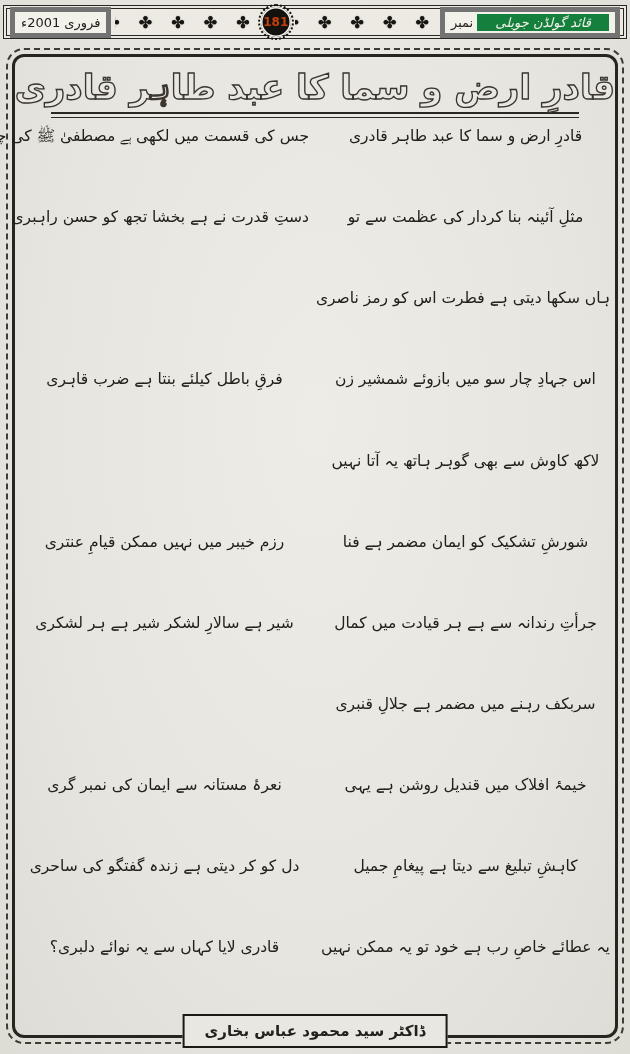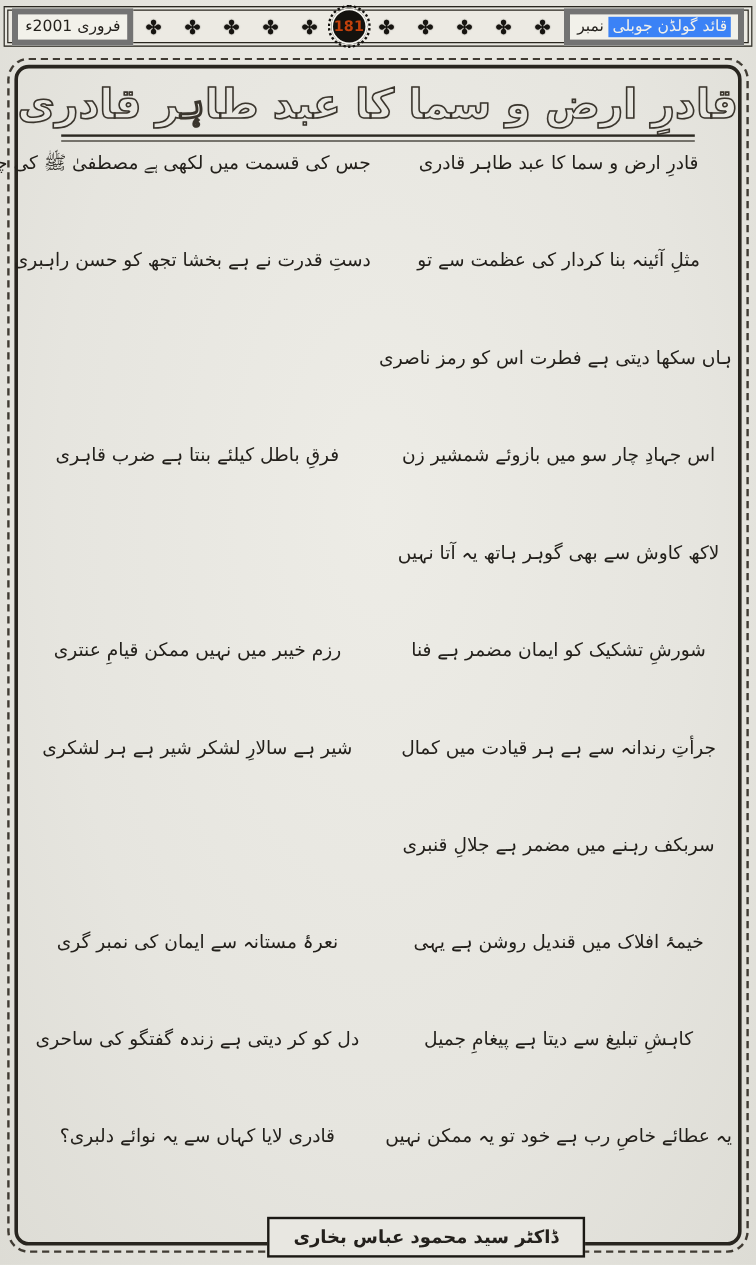--- a/index.html
+++ b/index.html
@@ -36,23 +36,24 @@
     border: 5px solid #737373;
     background: #f2f1ea;
     font-size: 13px;
     line-height: 1;
     padding: 4px 6px;
     white-space: nowrap;
     flex: 0 0 auto;
     direction: rtl;
   }
   .header-box .inv {
-    background: #3b82f6;
+    background: #15803d;
     color: #f2f1ea;
-    padding: 1px 3px;
+    padding: 1px 18px;
+    font-style: italic;
   }
   .ornament-row {
     flex: 1 1 0;
     overflow: hidden;
     white-space: nowrap;
     text-align: center;
     font-size: 16px;
     letter-spacing: 7px;
     color: #171511;
     text-shadow: 0 0 1px #171511;
@@ -142,21 +143,20 @@
     left: 50%;
     transform: translateX(-50%);
     border: 2.5px solid #1b1914;
     background: #e8e7e1;
     padding: 6px 20px;
     font-size: 15px;
     font-weight: bold;
     white-space: nowrap;
     direction: rtl;
     z-index: 2;
-    margin-left: 40px;
   }
 </style>
 </head>
 <body>
 
 <div class="header-strip">
   <div class="header-box">
     <span class="inv">قائد گولڈن جوبلی</span>
     <span>نمبر</span>
   </div>

